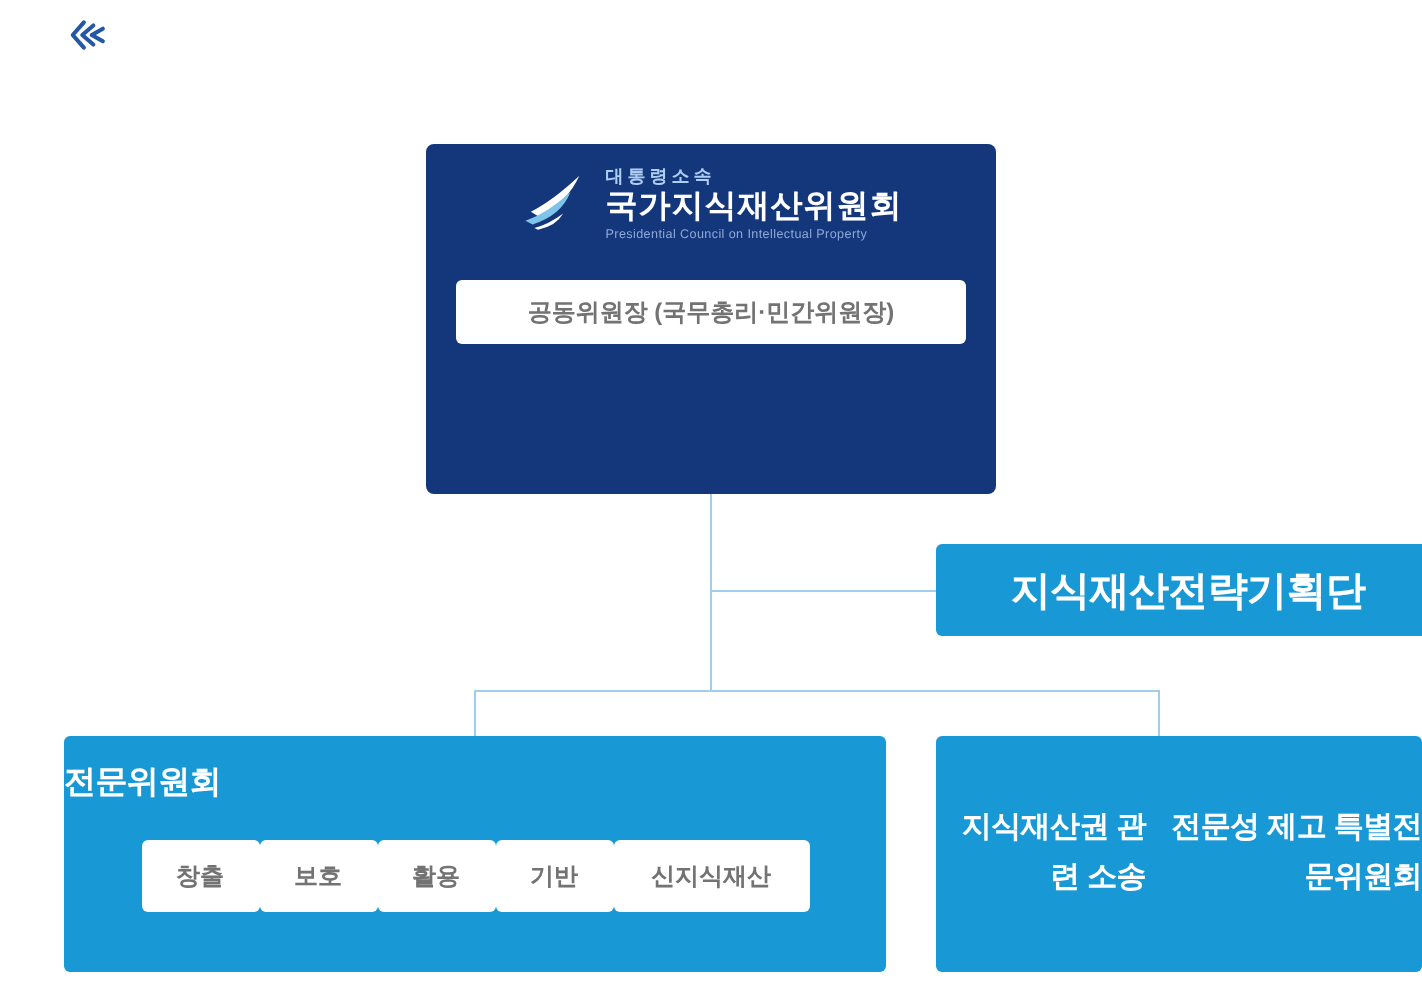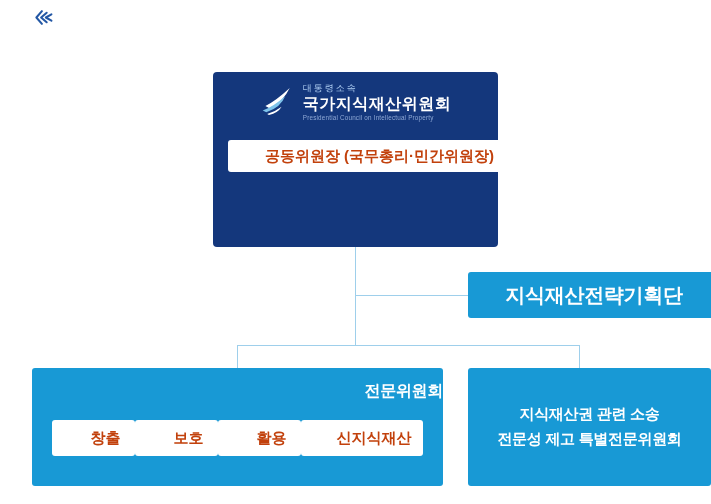--- a/index.html
+++ b/index.html
@@ -24,60 +24,60 @@
   
   .council-box{
     left:213px;top:72px;width:285px;height:175px;
     background:#14377c;border-radius:4px;
   }
   .logo-row{
     position:absolute;top:11px;left:0;right:0;
     display:flex;justify-content:center;align-items:center;gap:7px;
   }
   .logo-text{display:flex;flex-direction:column;line-height:1.25;}
-  .logo-affil{font-size:9px;color:#aecdf2;letter-spacing:2px;font-weight:400;}
+  .logo-affil{font-size:9px;color:#aecdf2;letter-spacing:2px;font-weight:700;}
   .logo-name{font-size:16px;color:#ffffff;font-weight:700;letter-spacing:0.5px;}
   .logo-en{font-size:6.3px;color:#8fa9d6;letter-spacing:0.2px;}
 
   .white-box{
     background:#ffffff;border-radius:3px;
     display:flex;align-items:center;justify-content:center;
-    font-size:15px;font-weight:700;color:#c2410c;padding-left:24px;
+    font-size:12px;font-weight:700;color:#737373;
   }
   .cochair-box{position:absolute;left:15px;top:68px;width:255px;height:32px;}
   .members-row{
     position:absolute;left:15px;top:121px;right:15px;height:35px;
     display:flex;gap:12px;
   }
   .member-box{flex:1;height:35px;}
 
   
   .blue-box{
     background:#1899d5;border-radius:3px;color:#ffffff;font-weight:700;
   }
   .strategy-box{
     left:468px;top:272px;width:252px;height:46px;
     display:flex;align-items:center;justify-content:center;
     font-size:20px;letter-spacing:-0.3px;
   }
   .expert-box{left:32px;top:368px;width:411px;height:118px;}
   .expert-title{
-    position:absolute;top:13px;left:0;right:0;text-align:right;
+    position:absolute;top:13px;left:0;right:0;text-align:left;
     font-size:16px;letter-spacing:-0.3px;color:#ffffff;font-weight:700;
   }
   .sub-row{
     position:absolute;top:52px;left:0;right:0;height:36px;
     display:flex;justify-content:center;align-items:center;
   }
   .sub-box{width:59px;height:36px;}
   .sub-box.wide{width:98px;}
 
   .special-box{
     left:468px;top:368px;width:243px;height:118px;
-    display:flex;flex-direction:column;align-items:center;justify-content:center;
+    display:flex;align-items:center;justify-content:center;
     font-size:15px;line-height:1.65;letter-spacing:-0.3px;text-align:right;
   }
 </style>
 </head>
 <body>
 
 <div class="abs page-title">
   <span>
     <svg width="19" height="19" viewBox="0 0 24 24" fill="none" stroke="#2458a5" stroke-width="2.6" stroke-linecap="round" stroke-linejoin="round">
       <path d="M10 4 L3 12 L10 20"></path>
@@ -114,20 +114,21 @@
 </div>
 
 <div class="abs blue-box strategy-box">지식재산전략기획단</div>
 
 <div class="abs blue-box expert-box">
   <div class="expert-title">전문위원회</div>
   <div class="sub-row">
     <div class="white-box sub-box">창출</div>
     <div class="white-box sub-box">보호</div>
     <div class="white-box sub-box">활용</div>
+    <div class="white-box sub-box">기반</div>
     <div class="white-box sub-box wide">신지식재산</div>
   </div>
 </div>
 
 <div class="abs blue-box special-box">
   <span>지식재산권 관련 소송</span>
   <span>전문성 제고 특별전문위원회</span>
 </div>
 
 </body></html>

